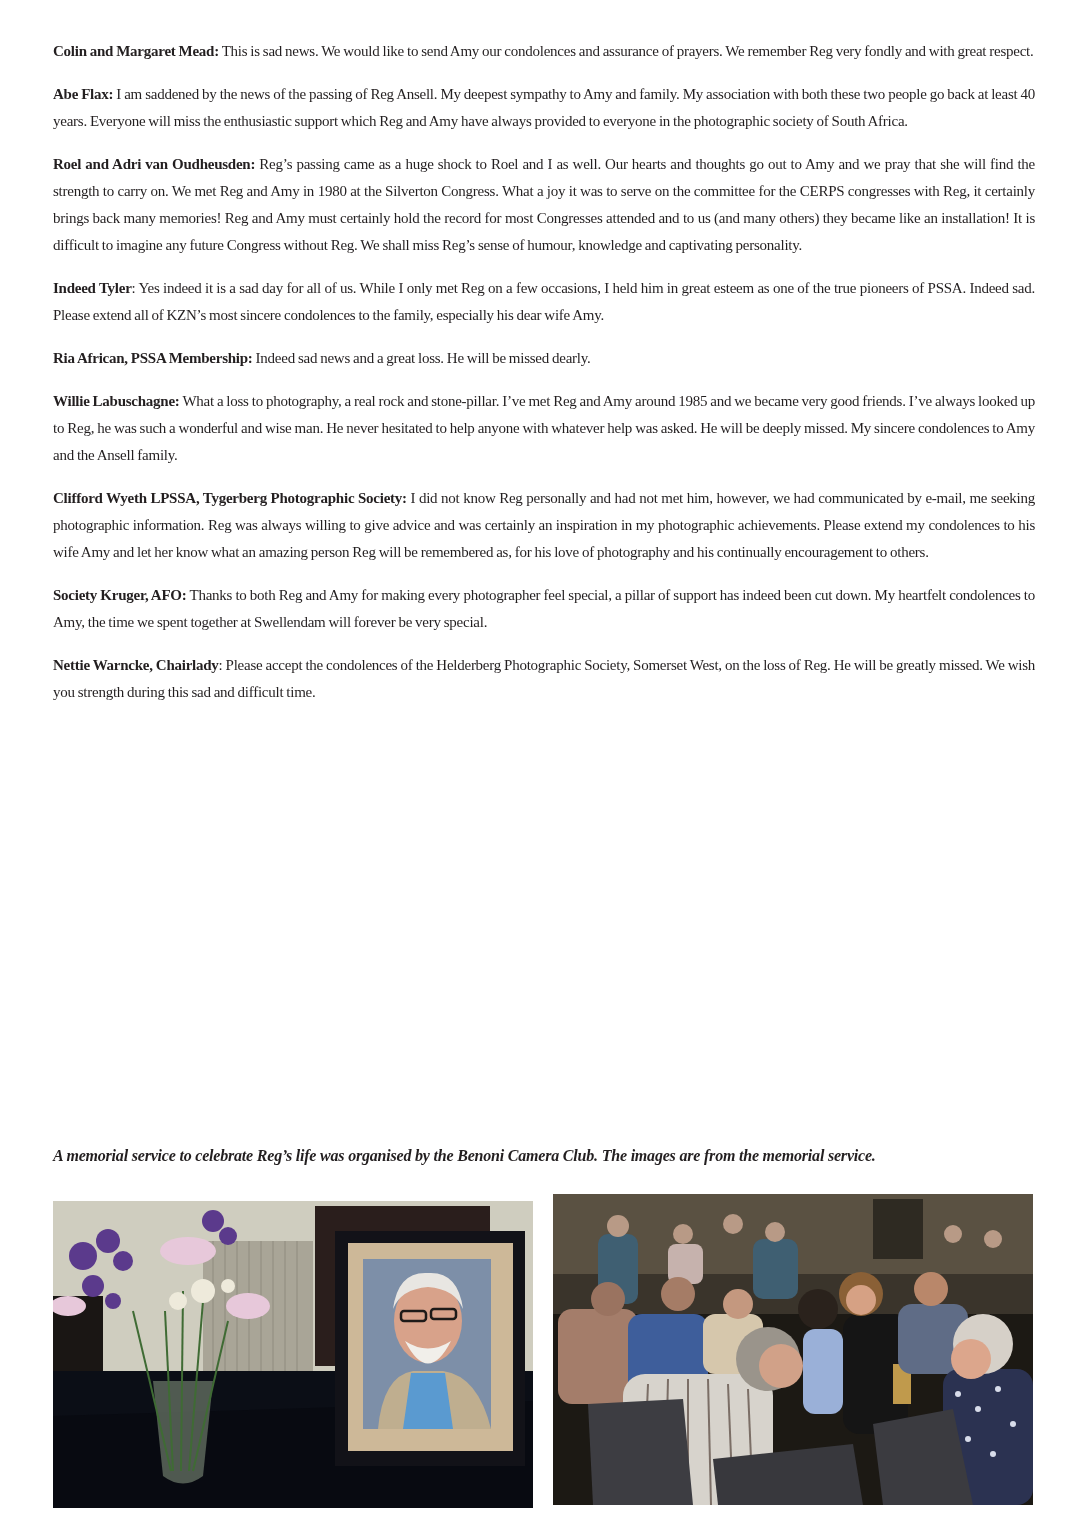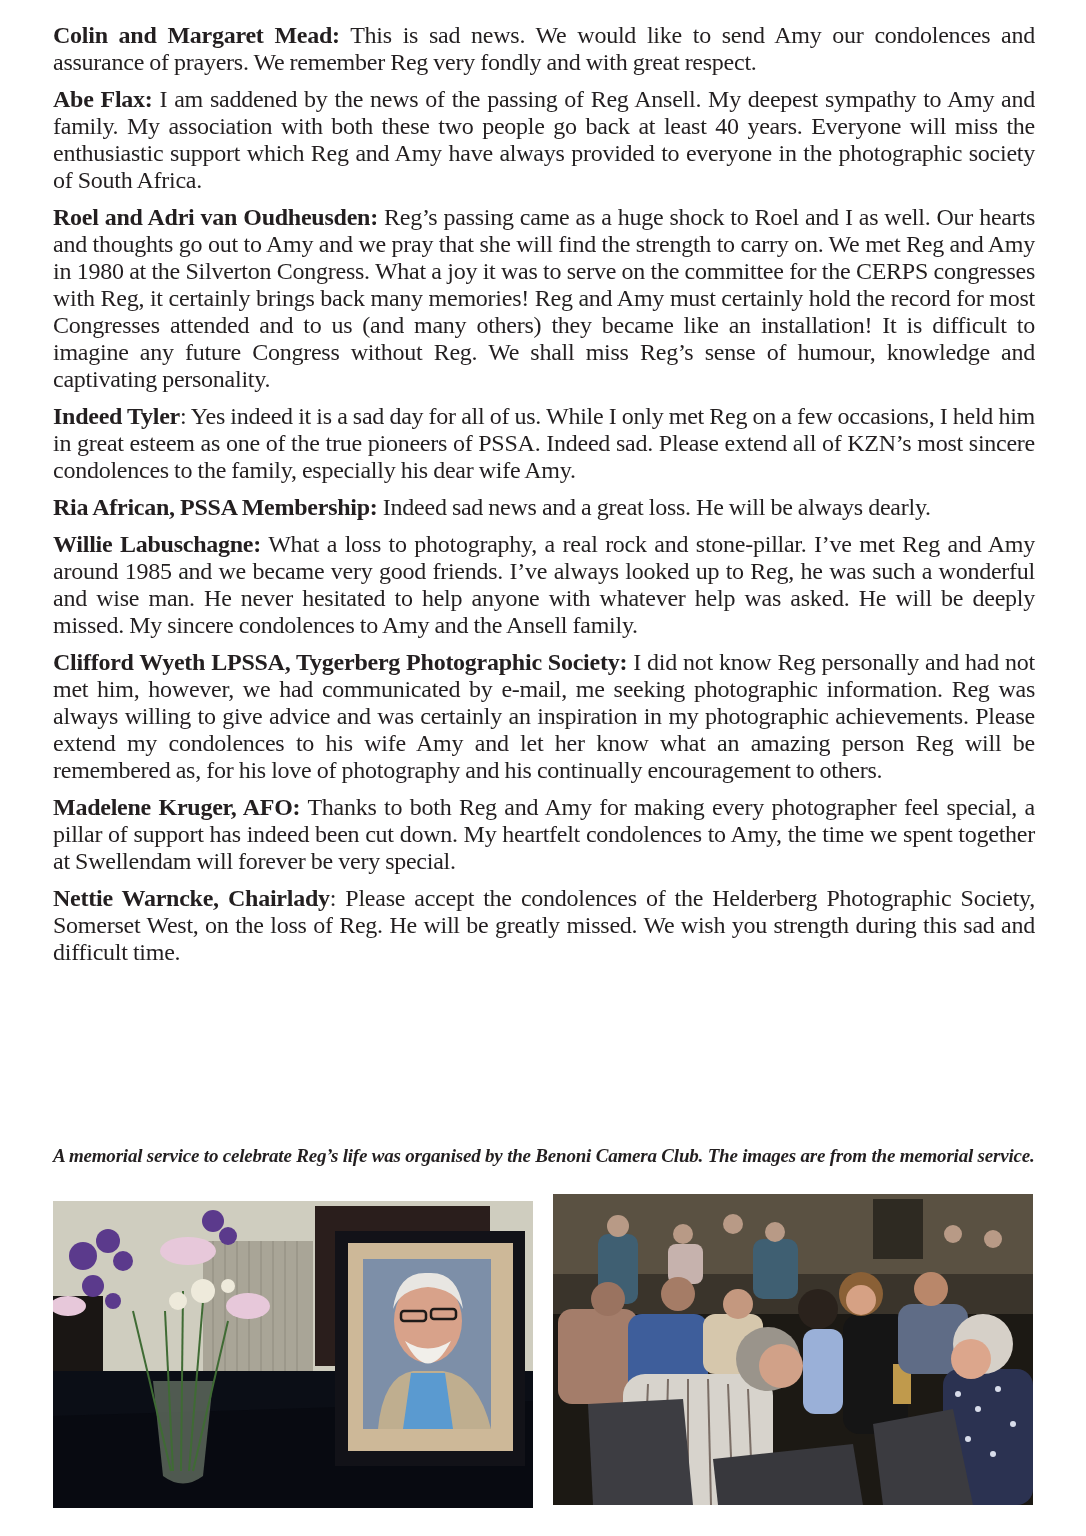--- a/index.html
+++ b/index.html
@@ -5,51 +5,51 @@
     html, body { margin: 0; padding: 0; background: #ffffff; }
     body {
       width: 1086px; height: 1536px; position: relative; overflow: hidden;
       font-family: "Liberation Serif", "DejaVu Serif", serif;
       color: #231f20;
     }
     .content {
       position: absolute; left: 53px; top: 22px; width: 982px;
     }
     .entry {
-      font-size: 24px; line-height: 27px;
+      font-size: 15px; line-height: 27px;
       text-align: justify; hyphens: auto;
-      margin: 0 0 10px 0;
+      margin: 16px 0 10px 0;
       letter-spacing: -0.25px;
       word-spacing: -0.5px;
     }
     .entry .name { font-weight: bold; }
     .caption {
       position: absolute; left: 53px; top: 1143px; width: 982px;
       font-style: italic; font-weight: bold;
-      font-size: 19px; line-height: 25px; letter-spacing: -0.2px;
+      font-size: 16px; line-height: 25px; letter-spacing: -0.2px;
     }
     .photo {
       position: absolute; overflow: hidden; background: #0d0f14;
     }
     .photo-left  { left: 53px;  top: 1201px; width: 480px; height: 307px; }
     .photo-right { left: 553px; top: 1194px; width: 480px; height: 311px; }
     .photo svg { display: block; width: 100%; height: 100%; }
   </style>
 </head>
 <body>
 
 <div class="content">
   <p class="entry"><span class="name">Colin and Margaret Mead:</span><span> This is sad news.   We would like to send Amy our condolences and assurance of prayers. We remember Reg very fondly and with great respect.</span></p>
   <p class="entry"><span class="name">Abe Flax:</span><span> I am saddened by the news of the passing of Reg Ansell. My deepest sympathy to Amy and family. My association with both these two people go back at least 40 years. Everyone will miss the enthusiastic support which Reg and Amy have always provided to everyone in the photographic society of South Africa.</span></p>
   <p class="entry"><span class="name">Roel and Adri van Oudheusden:</span><span>  Reg’s passing came as a huge shock to Roel and I as well. Our hearts and thoughts go out to Amy and we pray that she will find the strength to carry on.  We met Reg and Amy in 1980 at the Silverton Congress. What a joy it was to serve on the committee for the CERPS congresses with Reg, it certainly brings back many memories! Reg and Amy must certainly hold the record for most Congresses attended and to us (and many others) they became like an installation! It is difficult to imagine any future Congress without Reg. We shall miss Reg’s sense of humour, knowledge and captivating personality.</span></p>
   <p class="entry"><span class="name">Indeed Tyler</span><span>: Yes indeed it is a sad day for all of us. While I only met Reg on a few occasions, I held him in great esteem as one of the true pioneers of PSSA.  Indeed sad.  Please extend all of KZN’s most sincere condolences to the family, especially his dear wife Amy.</span></p>
-  <p class="entry"><span class="name">Ria African, PSSA Membership:</span><span> Indeed sad news and a great loss.  He will be always dearly.</span></p>
+  <p class="entry"><span class="name">Ria African, PSSA Membership:</span><span> Indeed sad news and a great loss.  He will be missed dearly.</span></p>
   <p class="entry"><span class="name">Willie Labuschagne:</span><span> What a loss to photography, a real rock and stone-pillar.  I’ve met Reg and Amy around 1985 and we became very good friends.  I’ve always looked up to Reg, he was such a wonderful and wise man.  He never hesitated to help anyone with whatever help was asked. He will be deeply missed. My sincere condolences to Amy and the Ansell family.</span></p>
   <p class="entry"><span class="name">Clifford Wyeth LPSSA, Tygerberg Photographic Society:</span><span> I did not know Reg personally and had not met him, however, we had communicated by e-mail, me seeking photographic information.  Reg was always willing to give advice and was certainly an inspiration in my photographic achievements.  Please extend my condolences to his wife Amy and let her know what an amazing person Reg will be remembered as, for his love of photography and his continually encouragement to others.</span></p>
-  <p class="entry"><span class="name">Madelene Kruger, AFO:</span><span> Thanks to both Reg and Amy for making every photographer feel special, a pillar of support has indeed been cut down. My heartfelt condolences to Amy, the time we spent together at Swellendam will forever be very special.</span></p>
+  <p class="entry"><span class="name">Society Kruger, AFO:</span><span> Thanks to both Reg and Amy for making every photographer feel special, a pillar of support has indeed been cut down. My heartfelt condolences to Amy, the time we spent together at Swellendam will forever be very special.</span></p>
   <p class="entry"><span class="name">Nettie Warncke,  Chairlady</span><span>: Please accept the condolences of the Helderberg Photographic Society, Somerset West, on the loss of Reg. He will be greatly missed.  We wish you strength during this sad and difficult time.</span></p>
 </div>
 
 <div class="caption">A memorial service to celebrate Reg’s life was organised by the Benoni Camera Club.  The images are from the memorial service.</div>
 
 <div class="photo photo-left" title="Framed portrait of Reg beside a vase of lilies and purple flowers">
   <svg viewBox="0 0 480 307" preserveAspectRatio="none">
 
     <rect x="0" y="0" width="480" height="180" fill="#cfcdbf"></rect>
     <rect x="150" y="40" width="110" height="130" fill="#a9a597"></rect>

